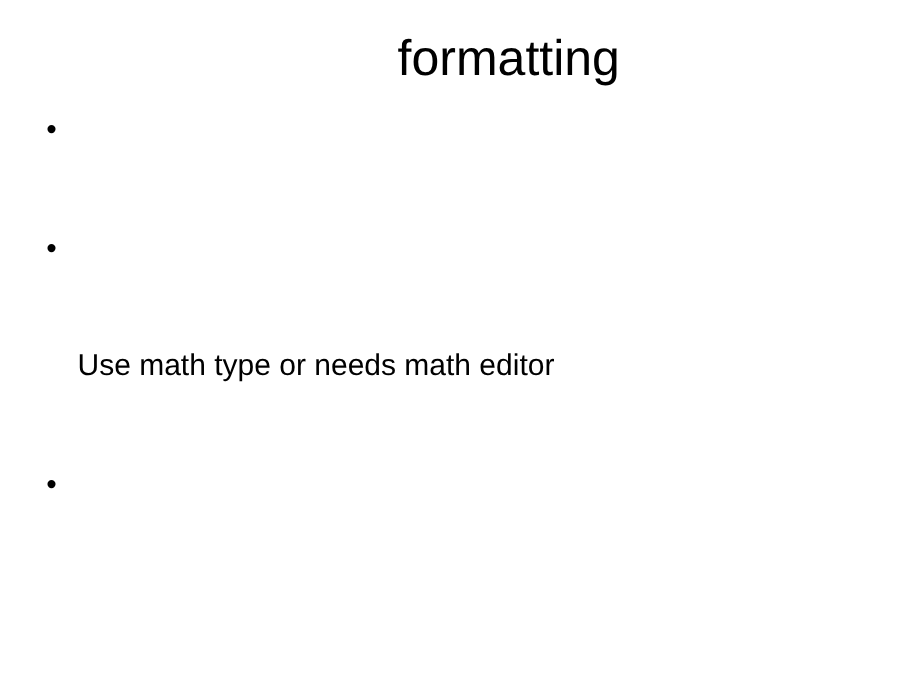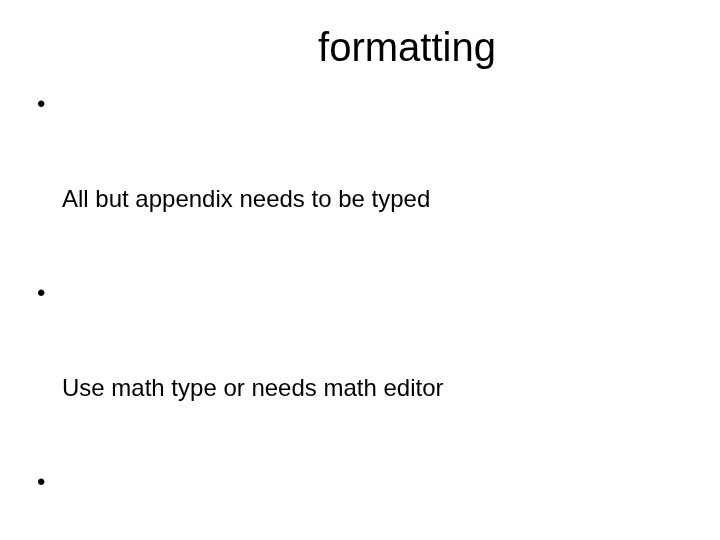--- a/index.html
+++ b/index.html
@@ -71,21 +71,20 @@
 <body>
 
 <div class="slide">
 
   <div class="slide-title">formatting</div>
 
   <ul class="body-list">
 
     <li class="bullet-item">
       <span class="bullet-marker">•</span>
-      <span class="bullet-text">All but appendix needs to be typed</span>
     </li>
 
     <li class="bullet-item">
       <span class="bullet-marker">•</span>
       <span class="bullet-text">Use math type or needs math editor</span>
     </li>
 
     <li class="bullet-item">
       <span class="bullet-marker">•</span>
       

